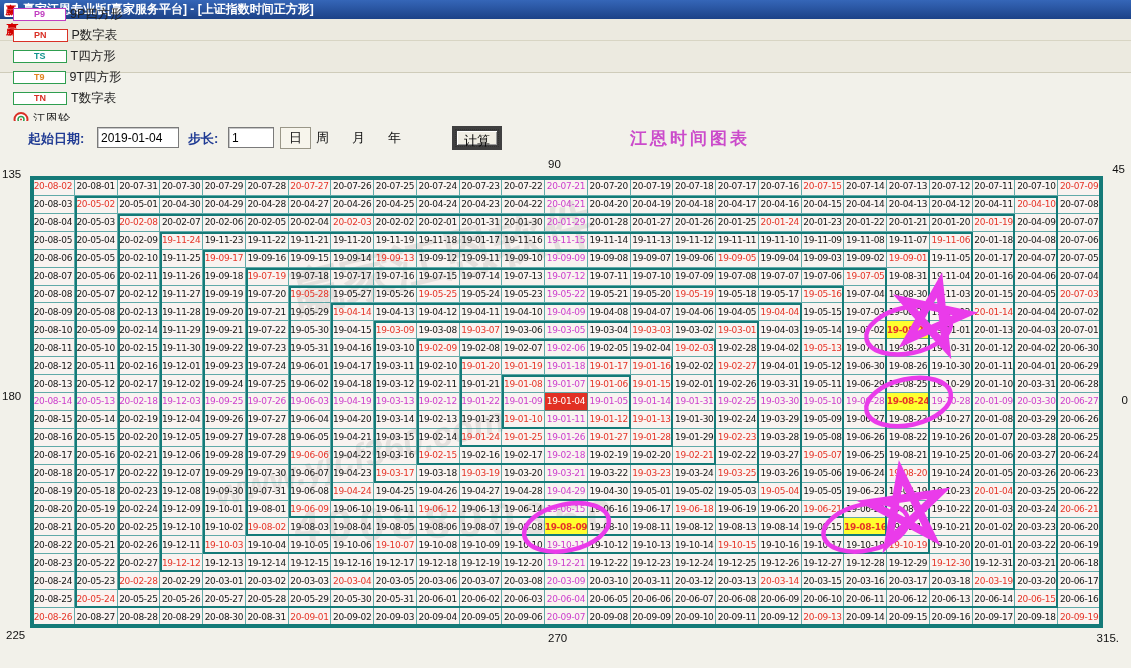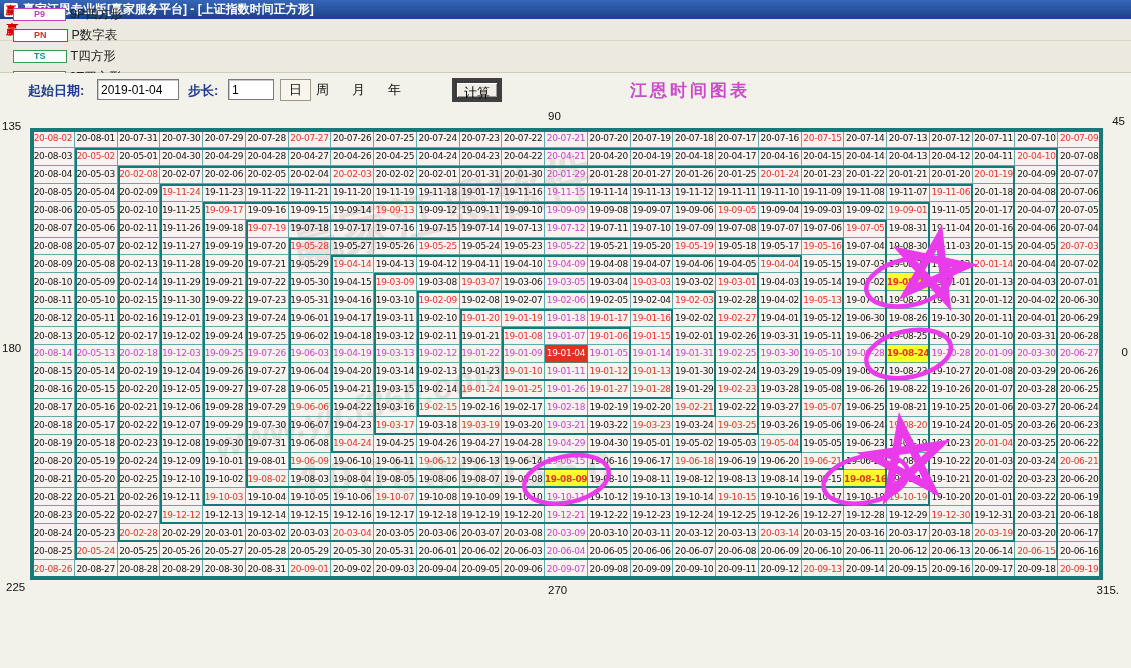--- a/index.html
+++ b/index.html
@@ -18,21 +18,21 @@
   .menu-item{padding:0 11px;cursor:default;}
   .toolbar{height:31px;background:#eceae0;border-bottom:1px solid #cfccba;
     display:flex;align-items:center;font-size:12.5px;color:#222;padding-left:10px;}
   .tb-item{display:flex;align-items:center;margin-right:9px;padding:2px 3px;}
   .tb-item .ticon{margin-right:4px;display:inline-flex;align-items:center;}
   .badge{display:inline-block;font-size:9px;font-weight:bold;line-height:11px;
     padding:0 20px;background:#fff;border-width:1px;border-style:solid;}
   .dollar{color:#2ebf4f;font-weight:bold;font-size:15px;}
 
   
-  .controls{height:36px;position:relative;background:#f2f1ea;font-size:13px;}
+  .controls{height:36px;position:relative;background:#f2f1ea;font-size:13px;margin-top:48px;}
   .ctl-label{position:absolute;color:#1f3a93;font-weight:bold;}
   .ctl-input{position:absolute;height:19px;border:1px solid #7a7a7a;
     box-shadow:inset 1px 1px 0 #c8c8c8;background:#fff;font-size:12px;
     font-family:"Liberation Sans",sans-serif;padding:0 3px;}
   .unit{position:absolute;top:8px;font-size:13px;color:#111;cursor:default;}
   .unit.active{border:1px solid #9a9788;background:#f7f5ec;padding:1px 8px;top:6px;}
   .btn-compute{position:absolute;left:452px;top:5px;width:50px;height:24px;
     background:#f0eee4;border:5px solid #404040;outline:1px dotted #333;outline-offset:-4px;
     box-shadow:inset 1px 1px 0 #ffffff,inset -1px -1px 0 #9a9a9a;
     font-size:13px;font-family:"Liberation Sans",sans-serif;}

